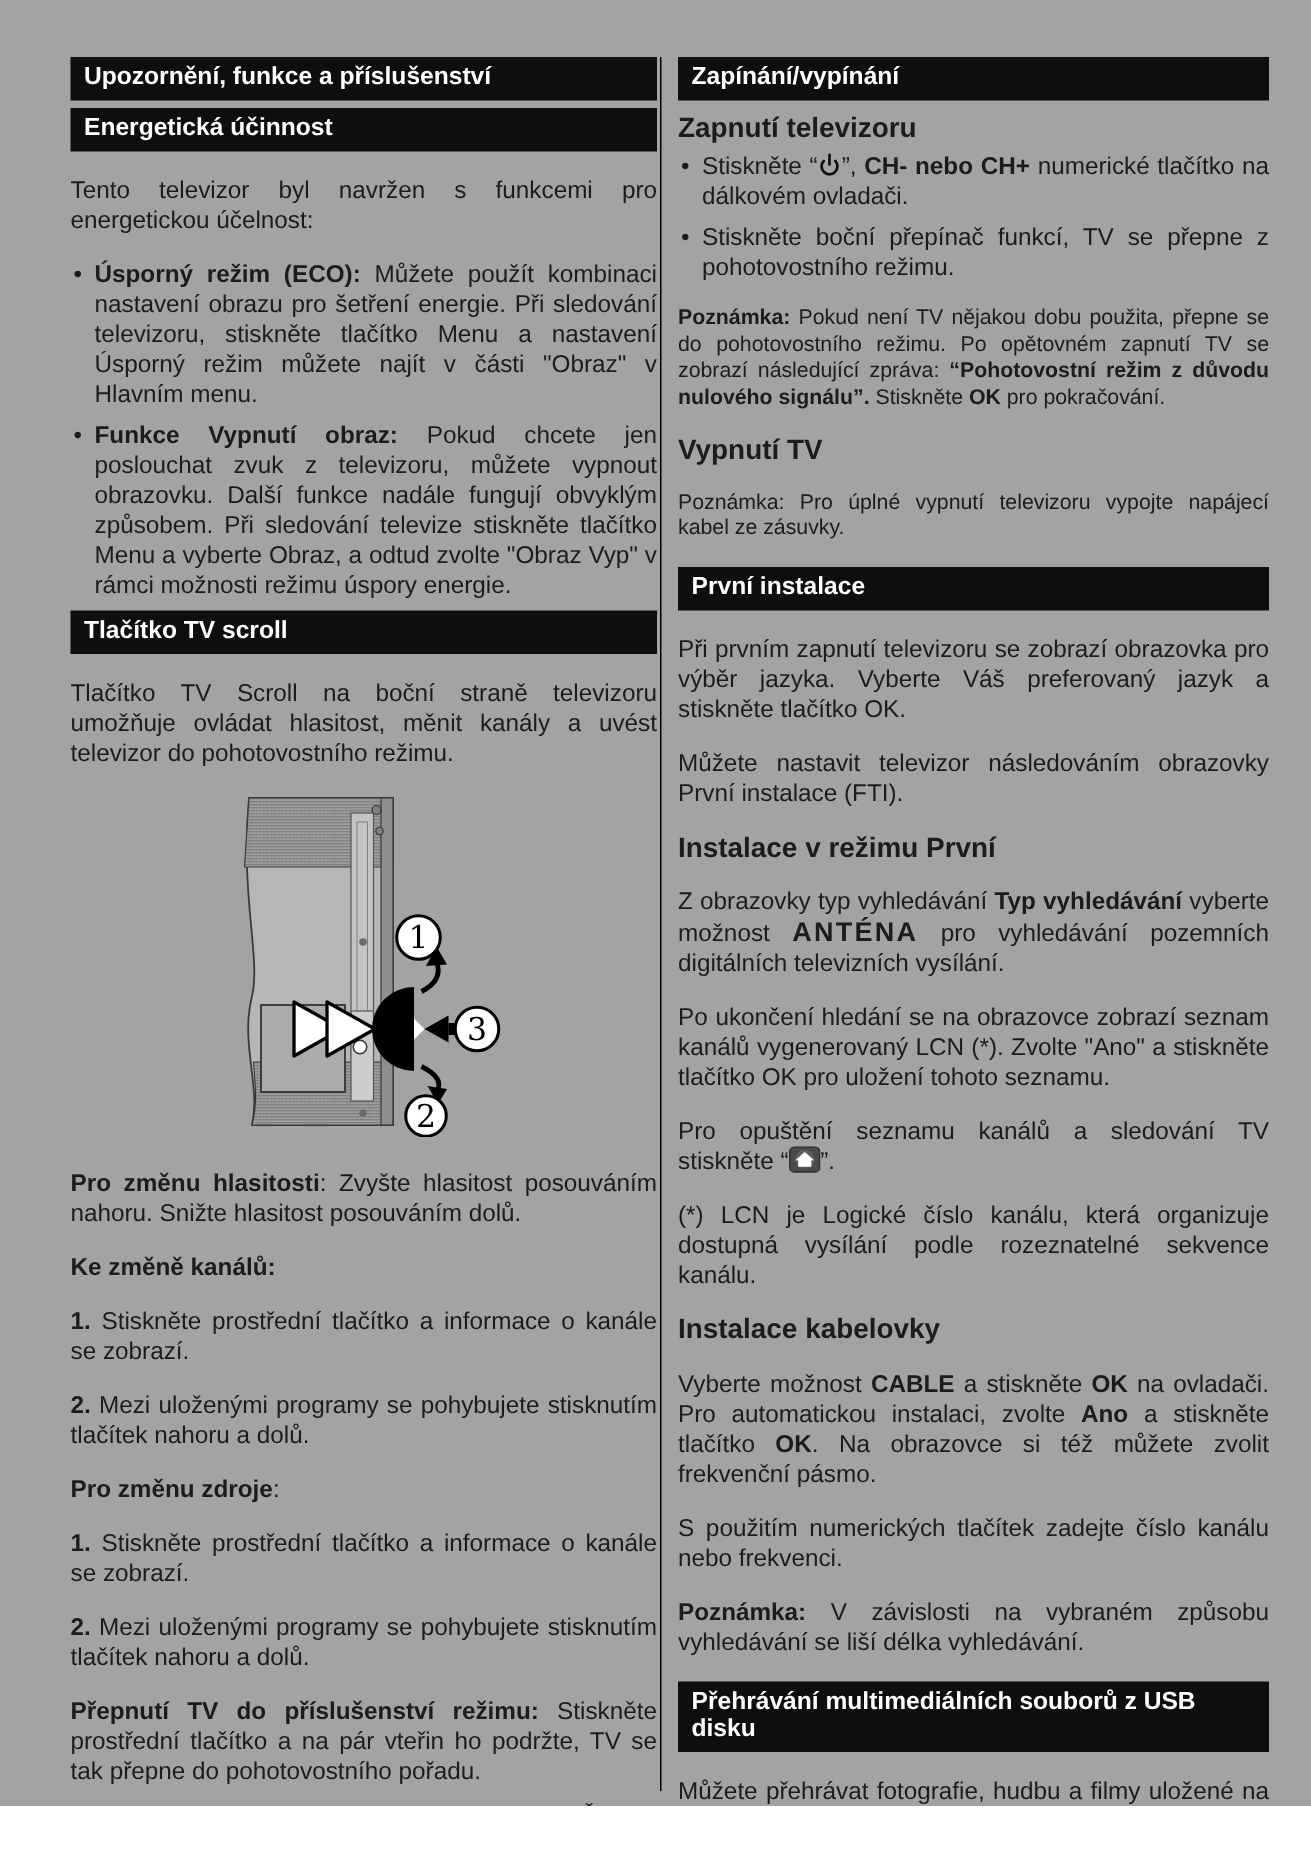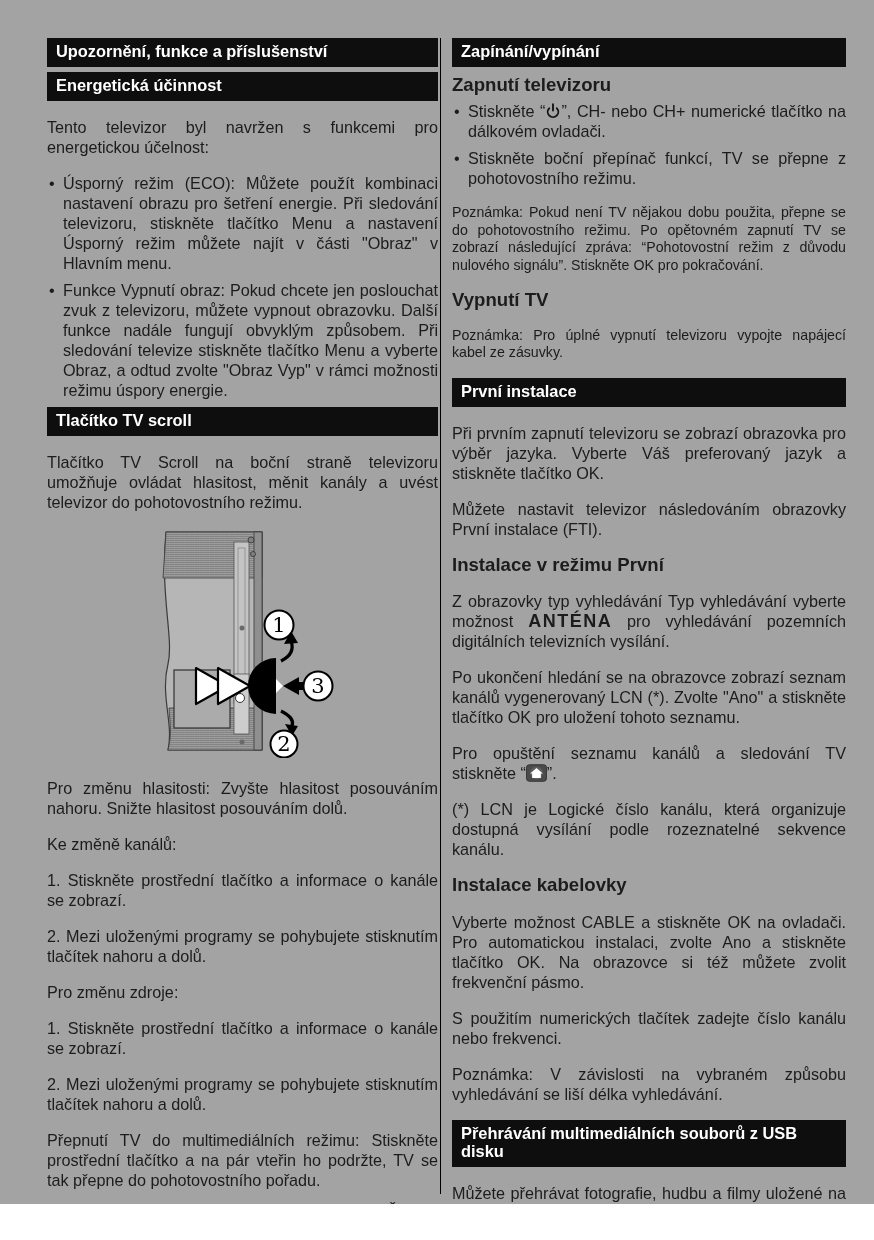--- a/index.html
+++ b/index.html
@@ -12,21 +12,21 @@
   .bar{background:#0e0e0e;color:#fff;font-weight:bold;font-size:16.4px;
        padding:4px 9px 6px 9px;margin:0 0 5px 0;line-height:1.15;}
   .bar.mt{margin-top:6px;}
   p{margin:16px 0;font-size:16.2px;line-height:20px;text-align:justify;}
   .note{font-size:14.2px;line-height:17.5px;}
   h3{font-size:18.6px;line-height:1.1;margin:8px 0 3px 0;font-weight:bold;}
   ul.bullets{list-style:none;margin:6px 0;padding:0;}
   ul.bullets li{position:relative;padding-left:16px;margin:0 0 7px 0;
                 font-size:16.2px;line-height:20px;text-align:justify;}
   ul.bullets li::before{content:"\2022";position:absolute;left:2px;top:0;}
-  .b{font-weight:normal;}
+  .b{font-weight:bold;}
   .antena{font-weight:bold;font-size:18px;letter-spacing:1.5px;}
   .icon{display:inline-block;}
   .figure-wrap{margin:10px 0 8px 103px;}
   .footer{position:absolute;left:0;top:1202px;width:874px;text-align:center;
           font-size:16px;line-height:20px;}
   .footer .lang{font-weight:normal;}
   .footer .pg{margin-left:14px;}
   .trunc{margin:0;line-height:14px;}
 </style>
 </head>
@@ -88,21 +88,21 @@
       </svg>
     </div>
 
     <p><span class="b">Pro změnu hlasitosti</span><span>: Zvyšte hlasitost posouváním nahoru. Snižte hlasitost posouváním dolů.</span></p>
     <p><span class="b">Ke změně kanálů:</span></p>
     <p><span class="b">1. </span><span>Stiskněte prostřední tlačítko a informace o kanále se zobrazí.</span></p>
     <p><span class="b">2. </span><span>Mezi uloženými programy se pohybujete stisknutím tlačítek nahoru a dolů.</span></p>
     <p><span class="b">Pro změnu zdroje</span><span>:</span></p>
     <p><span class="b">1. </span><span>Stiskněte prostřední tlačítko a informace o kanále se zobrazí.</span></p>
     <p><span class="b">2. </span><span>Mezi uloženými programy se pohybujete stisknutím tlačítek nahoru a dolů.</span></p>
-    <p><span class="b">Přepnutí TV do multimediálních režimu: </span><span>Stiskněte prostřední tlačítko a na pár vteřin ho podržte, TV se tak přepne do pohotovostního pořadu.</span></p>
+    <p><span class="b">Přepnutí TV do příslušenství režimu: </span><span>Stiskněte prostřední tlačítko a na pár vteřin ho podržte, TV se tak přepne do pohotovostního pořadu.</span></p>
   </div>
 
   <div class="col col-right">
     <div class="bar">Zapínání/vypínání</div>
     <h3>Zapnutí televizoru</h3>
     <ul class="bullets">
       <li><span>Stiskněte “</span><span class="icon"><svg viewBox="0 0 20 20" width="16" height="16" style="vertical-align:-2px">
               <path d="M5.2,6.6 A6.6,6.6 0 1 0 14.8,6.6" fill="none" stroke="#111" stroke-width="2.3" stroke-linecap="round"></path>
               <line x1="10" y1="1.5" x2="10" y2="9.5" stroke="#111" stroke-width="2.3" stroke-linecap="round"></line>
             </svg></span><span>”, </span><span class="b">CH- nebo CH+</span><span> numerické tlačítko na dálkovém ovladači.</span></li>

